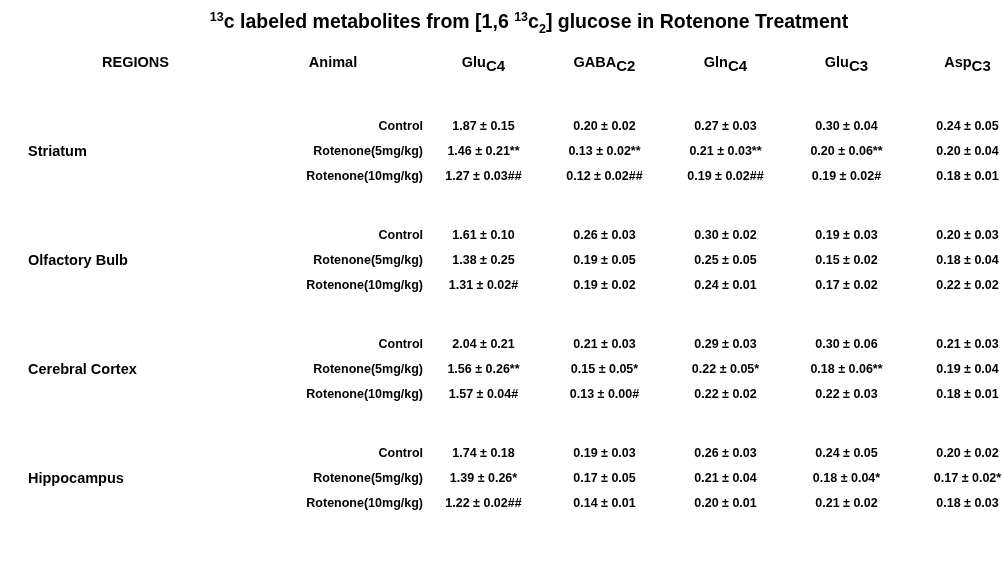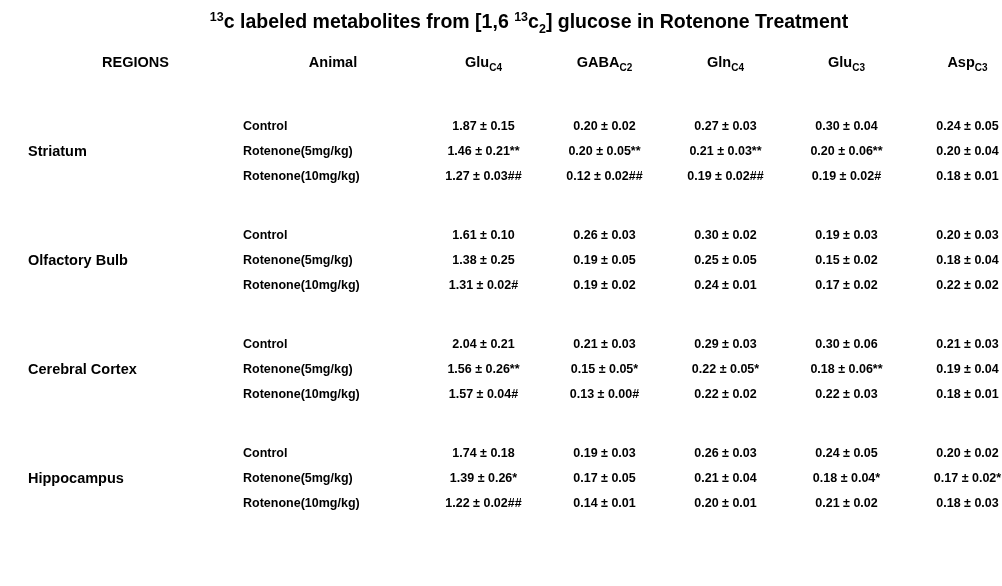--- a/index.html
+++ b/index.html
@@ -51,36 +51,36 @@
     vertical-align: middle;
   }
   th.hdr {
     font-size: 14.5px;
     font-weight: bold;
     text-align: center;
     height: 34px;
     white-space: nowrap;
   }
   th.hdr sub {
-    font-size: 10px;
+    font-size: 15px;
     vertical-align: sub;
     line-height: 0;
   }
   .col-region  { width: 215px; }
   .col-animal  { width: 180px; }
   .col-val     { width: 121px; }
   td.region {
     font-size: 14.5px;
     font-weight: bold;
     white-space: nowrap;
   }
   td.animal {
     font-size: 12.5px;
     font-weight: bold;
-    text-align: left;
+    text-align: right;
     padding-left: 8px;
     white-space: nowrap;
   }
   td.val {
     font-size: 12.5px;
     font-weight: bold;
     text-align: center;
     padding-left: 6px;
     white-space: nowrap;
   }
@@ -129,21 +129,21 @@
         <td class="animal">Control</td>
         <td class="val">1.87 ± 0.15</td>
         <td class="val">0.20 ± 0.02</td>
         <td class="val">0.27 ± 0.03</td>
         <td class="val">0.30 ± 0.04</td>
         <td class="val">0.24 ± 0.05</td>
       </tr>
       <tr class="datarow">
         <td class="animal">Rotenone(5mg/kg)</td>
         <td class="val">1.46 ± 0.21**</td>
-        <td class="val">0.20 ± 0.05**</td>
+        <td class="val">0.13 ± 0.02**</td>
         <td class="val">0.21 ± 0.03**</td>
         <td class="val">0.20 ± 0.06**</td>
         <td class="val">0.20 ± 0.04</td>
       </tr>
       <tr class="datarow">
         <td class="animal">Rotenone(10mg/kg)</td>
         <td class="val">1.27 ± 0.03##</td>
         <td class="val">0.12 ± 0.02##</td>
         <td class="val">0.19 ± 0.02##</td>
         <td class="val">0.19 ± 0.02#</td>

